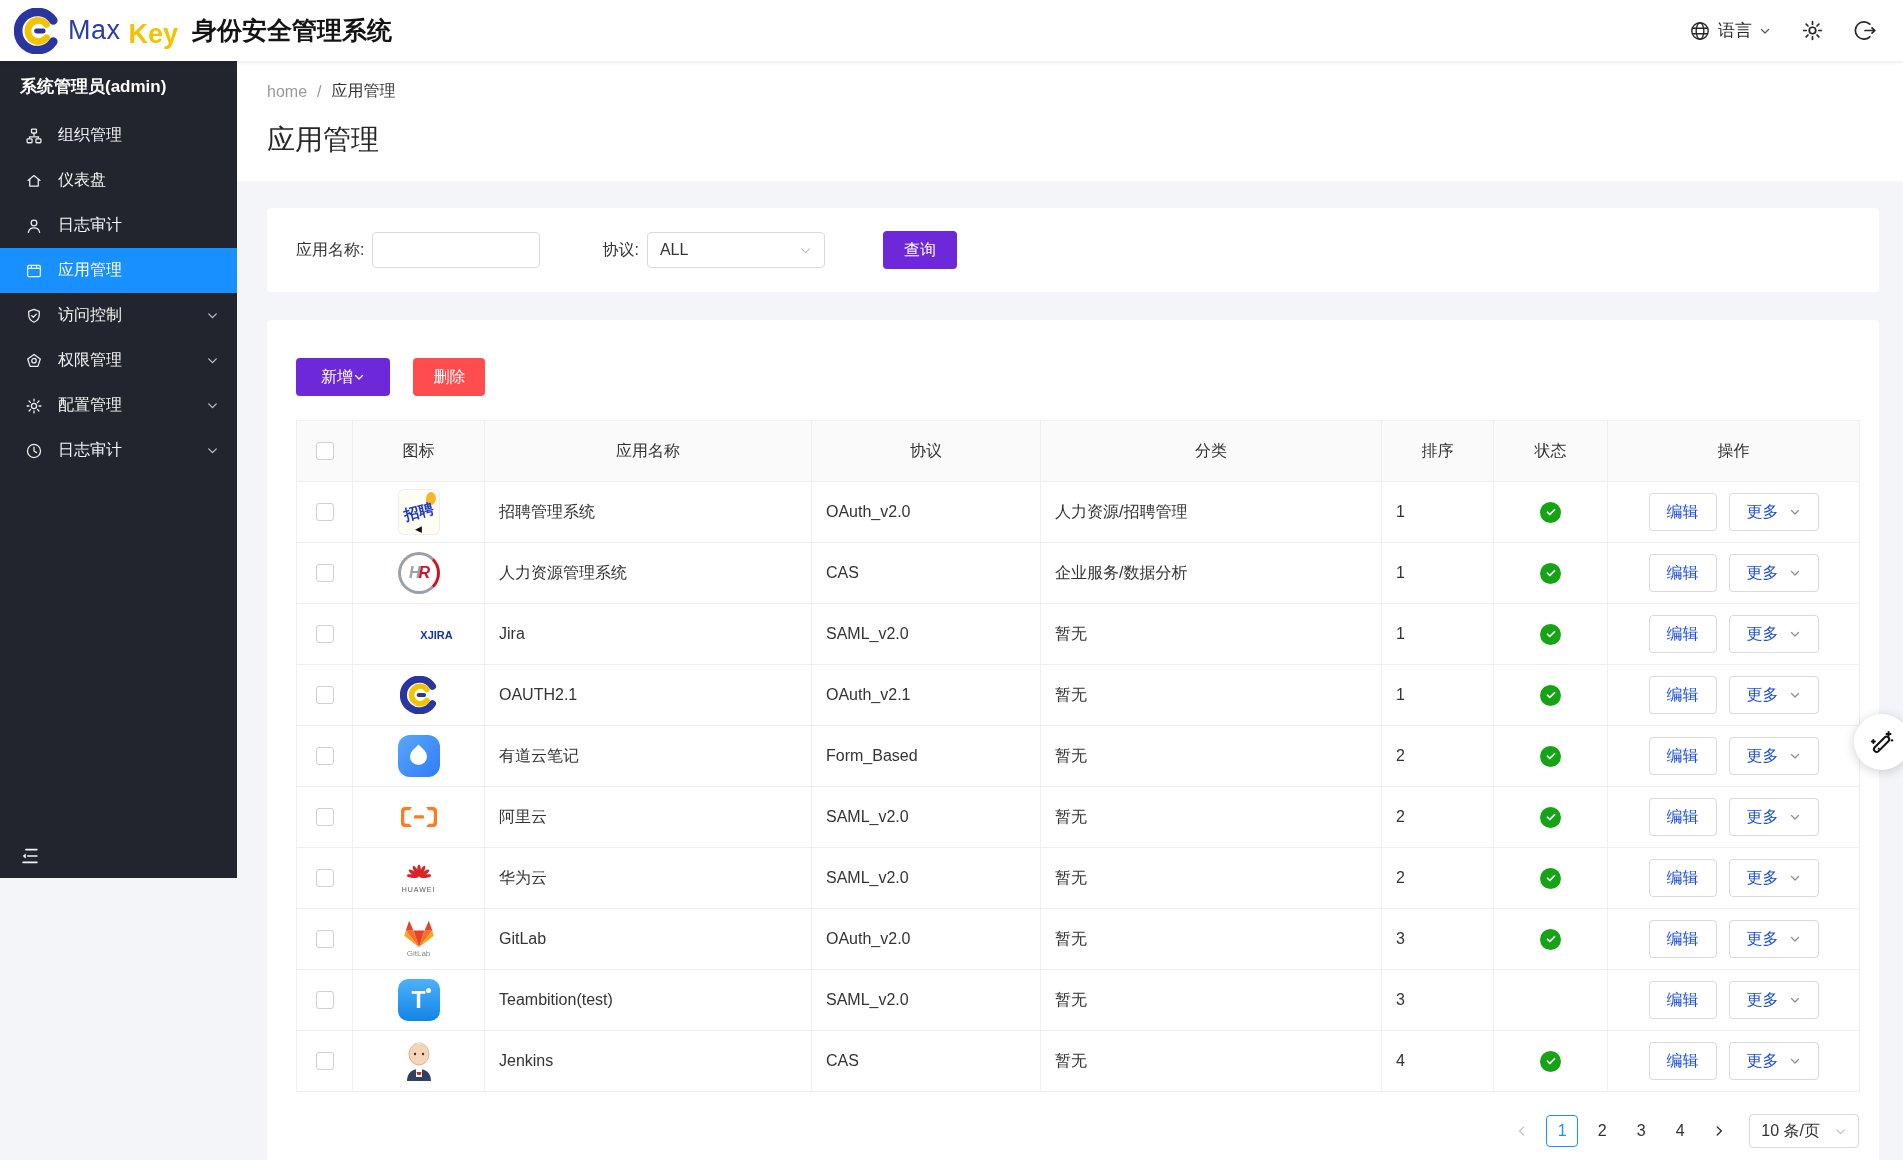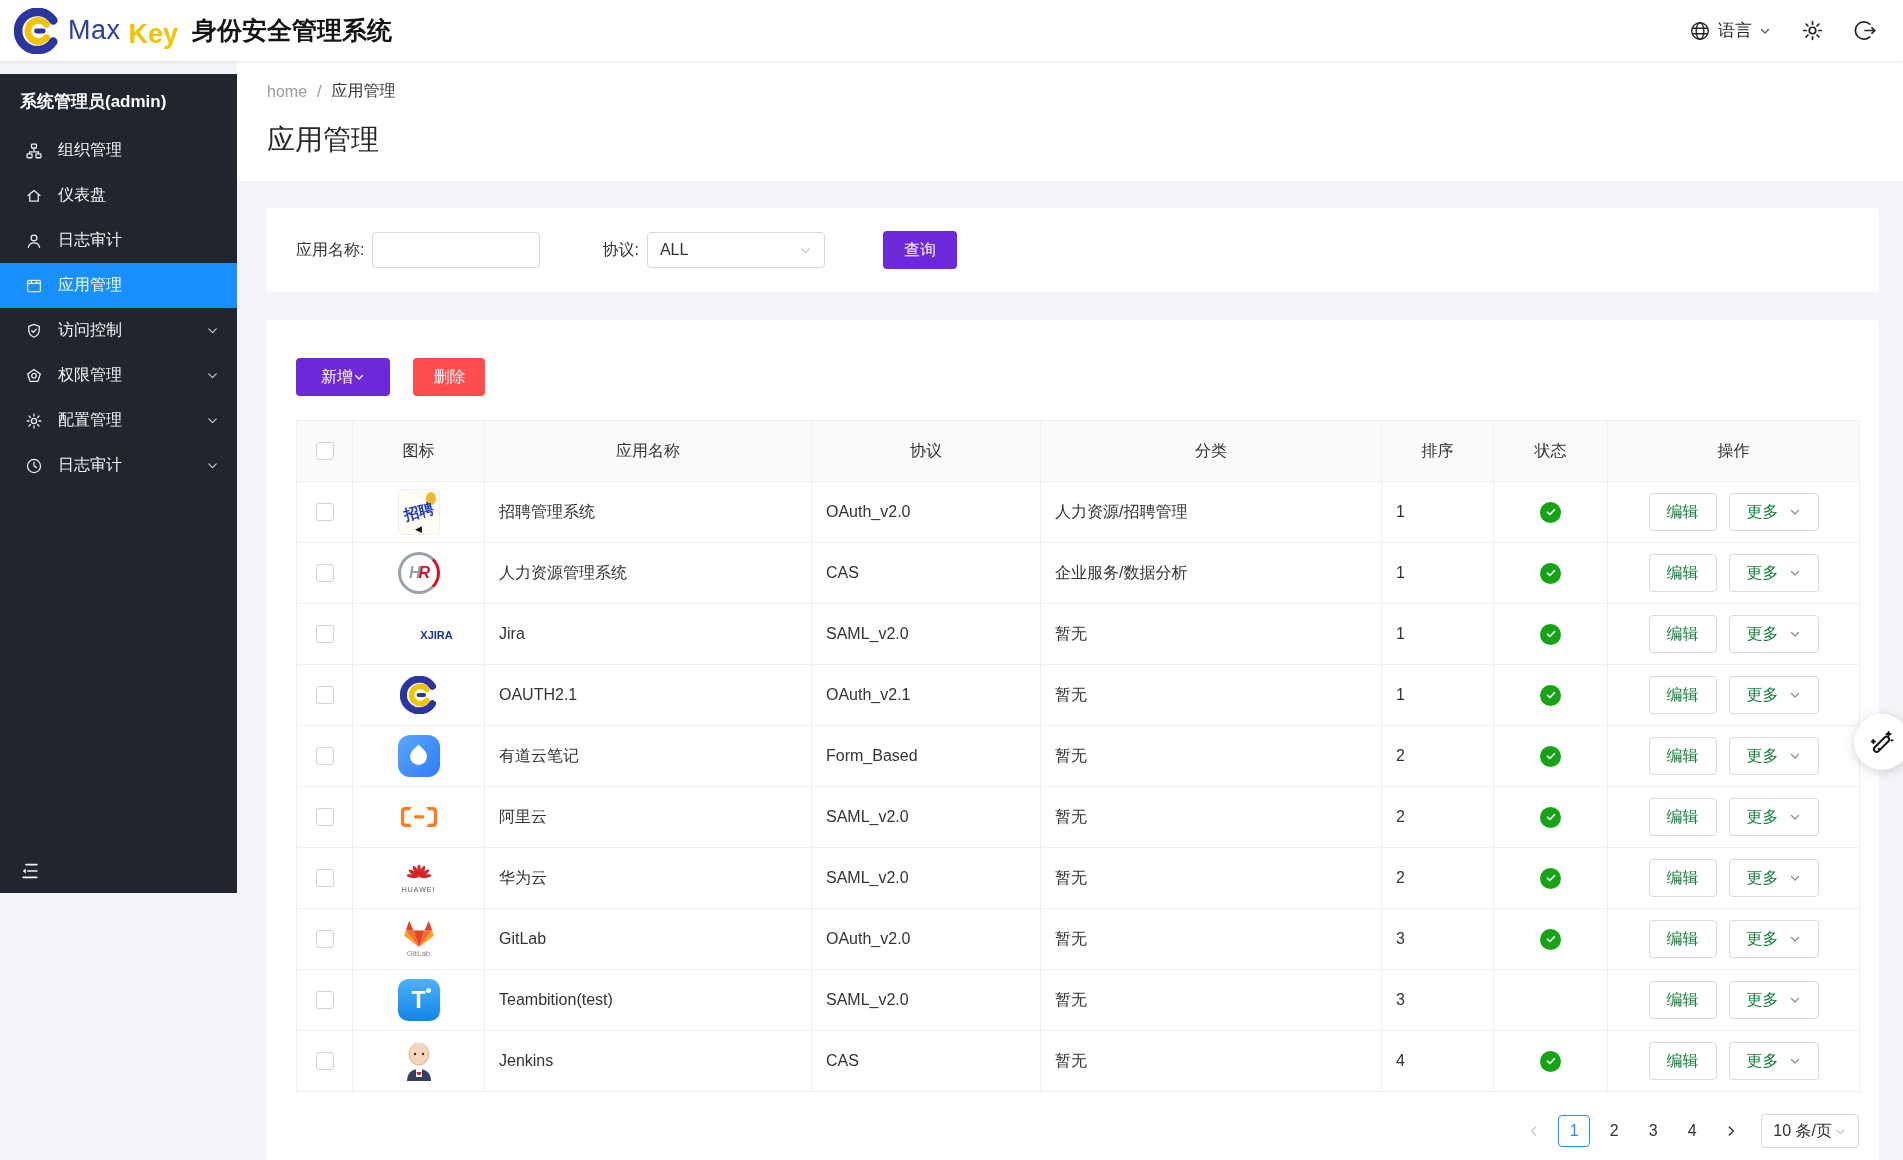--- a/index.html
+++ b/index.html
@@ -13,21 +13,21 @@
           justify-content:space-between;box-sizing:border-box;padding:0 26px 0 14px;}
   .brand{display:flex;align-items:center;gap:8px;}
   .brand-max{font-size:27px;font-weight:normal;color:#2b3caa;letter-spacing:.5px;}
   .brand-key{font-size:27px;font-weight:bold;color:#f2c300;margin-top:8px;}
   .brand-title{font-size:25px;font-weight:bold;color:#141414;margin-left:6px;}
   .topbar-right{display:flex;align-items:center;gap:30px;color:#262626;}
   .lang-group{display:flex;align-items:center;gap:7px;cursor:pointer;font-size:17px;color:#262626;}
   .tb-icon{cursor:pointer;}
 
   
-  .sidebar{position:absolute;top:74px;left:0;width:237px;height:819px;background:#22252d;z-index:5;}
+  .sidebar{position:absolute;top:59px;left:0;width:237px;height:819px;background:#22252d;z-index:5;}
   .sidebar-user{height:54px;display:flex;align-items:center;padding:0 20px;color:#fff;
                 font-size:17px;font-weight:bold;}
   .side-item{display:flex;align-items:center;height:45px;padding:0 18px 0 25px;font-size:16px;
              color:rgba(255,255,255,.95);cursor:pointer;}
   .side-item .s-icon{margin-right:15px;opacity:.92;}
   .side-item.active{background:#1890ff;color:#fff;}
   .side-chevron{margin-left:auto;opacity:.75;}
   .side-collapse{position:absolute;left:19px;bottom:11px;cursor:pointer;opacity:.95;}
 
   
@@ -62,21 +62,21 @@
   .apps th,.apps td{border:1px solid #efefef;font-size:16px;color:#333;}
   .apps th{background:#fafafa;height:58px;font-weight:400;}
   .apps td{height:58px;background:#fff;}
   .c-check,.c-icon,.c-status,.c-actions{text-align:center;}
   .c-name,.c-proto,.c-cat,.c-sort{text-align:left;padding-left:14px;}
   .cb{width:16px;height:16px;border:1px solid #d0d0d0;border-radius:3px;background:#fff;
       display:inline-block;vertical-align:middle;cursor:pointer;}
   .status-ok{width:21px;height:21px;border-radius:50%;background:#16a316;display:inline-flex;
              align-items:center;justify-content:center;vertical-align:middle;}
   .btn-ghost{height:38px;padding:0 17px;background:#fff;border:1px solid #d9d9d9;border-radius:4px;
-             font-size:16px;color:#15803d;cursor:pointer;font-family:inherit;}
+             font-size:16px;color:#1d4ed8;cursor:pointer;font-family:inherit;}
   .btn-more{margin-left:12px;display:inline-flex;align-items:center;gap:10px;}
 
   
   .tile{display:inline-flex;align-items:center;justify-content:center;vertical-align:middle;}
   .tile-zp{width:42px;height:46px;background:#fffdf4;border-radius:6px;position:relative;
            box-shadow:inset 0 0 0 1px #eee;}
   .zp-text{color:#1d39c4;font-size:15px;font-weight:bold;transform:rotate(-14deg);display:block;}
   .zp-blob{position:absolute;top:3px;right:4px;width:10px;height:13px;background:#f6b62e;
            border-radius:50% 50% 50% 12%;}
   .zp-arr{position:absolute;bottom:1px;left:50%;transform:translateX(-50%);font-size:9px;
@@ -99,21 +99,21 @@
   .tb-dot{position:absolute;top:9px;right:9px;width:5px;height:5px;border-radius:50%;background:#fff;}
 
   
   .pager{display:flex;justify-content:flex-end;align-items:center;margin-top:22px;gap:9px;
          font-size:16px;color:#333;}
   .page-btn{min-width:30px;height:32px;display:inline-flex;align-items:center;justify-content:center;
             cursor:pointer;}
   .page-num.current{width:32px;border:1px solid #1890ff;color:#1890ff;border-radius:4px;
                     background:#fff;box-sizing:border-box;}
   .size-box{height:32px;border:1px solid #d9d9d9;border-radius:4px;background:#fff;
-            display:inline-flex;align-items:center;padding:0 11px;gap:2px;font-size:16px;
+            display:inline-flex;align-items:center;padding:0 11px;gap:14px;font-size:16px;
             cursor:pointer;margin-left:6px;}
 
   
   .fab{position:absolute;left:1854px;top:714px;width:56px;height:56px;border-radius:50%;
        background:#fff;box-shadow:0 2px 12px rgba(0,0,0,.18);display:flex;align-items:center;
        justify-content:center;cursor:pointer;z-index:7;}
 </style>
 </head>
 <body>
 

